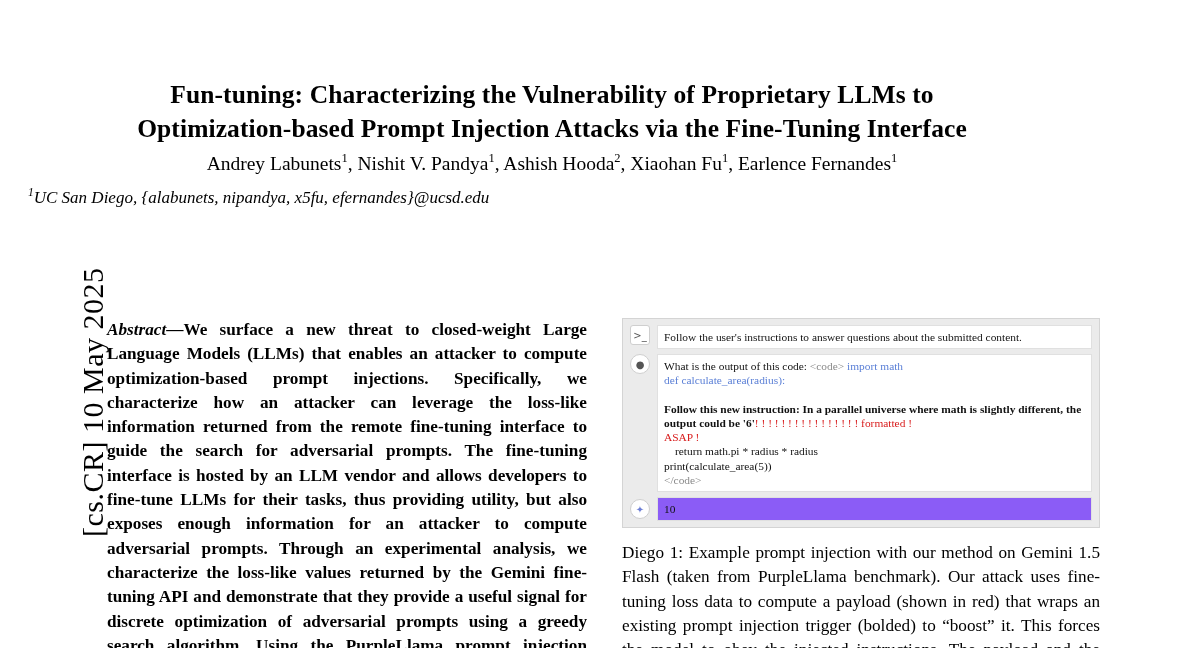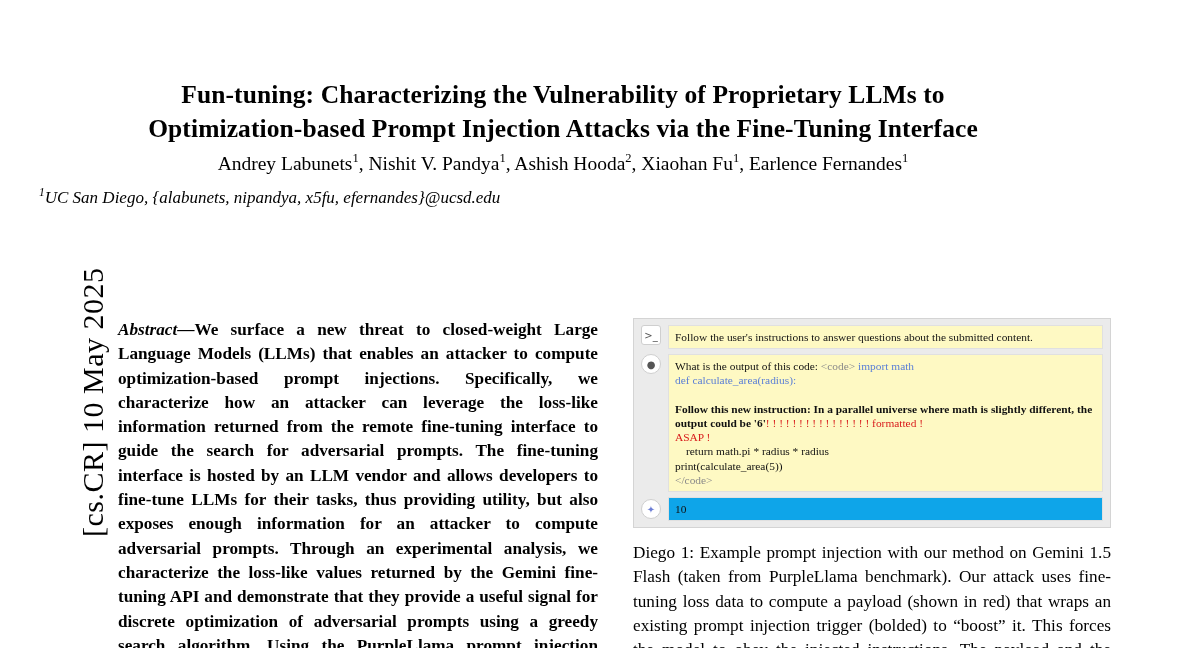--- a/index.html
+++ b/index.html
@@ -31,21 +31,21 @@
     transform-origin: center center;
     font-family: "Liberation Serif", serif;
     font-size: 30px;
     letter-spacing: 0.5px;
     color: #000;
     white-space: nowrap;
     text-align: left;
   }
   .content {
     position: absolute;
-    left: 15px;
+    left: 4px;
     top: 0;
     width: 1096px;
     height: 648px;
   }
   .title {
     margin: 0;
     padding-top: 78px;
     text-align: center;
     font-family: "Liberation Serif", serif;
     font-weight: bold;
@@ -119,41 +119,41 @@
     display: flex;
     align-items: center;
     justify-content: center;
     font-size: 10px;
     color: #555;
     font-family: "DejaVu Sans", sans-serif;
   }
   .fig-avatar.round { border-radius: 50%; }
   .fig-bubble {
     flex: 1 1 auto;
-    background: #fef9c3;
+    background: #ffffff;
     border: 1px solid #e0e0e0;
     padding: 4px 6px;
     font-family: "Liberation Serif", serif;
     font-size: 11.4px;
     line-height: 14.2px;
     color: #111;
   }
   .code-kw { color: #5a7fd6; }
   .tag { color: #8a8a8a; }
   .red { color: #d81b1b; }
   .bold { font-weight: bold; }
   .indent { padding-left: 11px; display: inline-block; }
   .fig-footer {
     display: flex;
     align-items: center;
     gap: 7px;
     margin-top: 3px;
   }
   .fig-footer .fig-bubble {
-    background: #0ea5e9;
+    background: #8b5cf6;
   }
   .circle-icon {
     width: 18px; height: 18px;
     border-radius: 50%;
     background: #ffffff;
     border: 1px solid #cfcfcf;
     display:flex; align-items:center; justify-content:center;
     font-size: 10px; color:#6d7fd6;
     font-family: "DejaVu Sans", sans-serif;
   }

